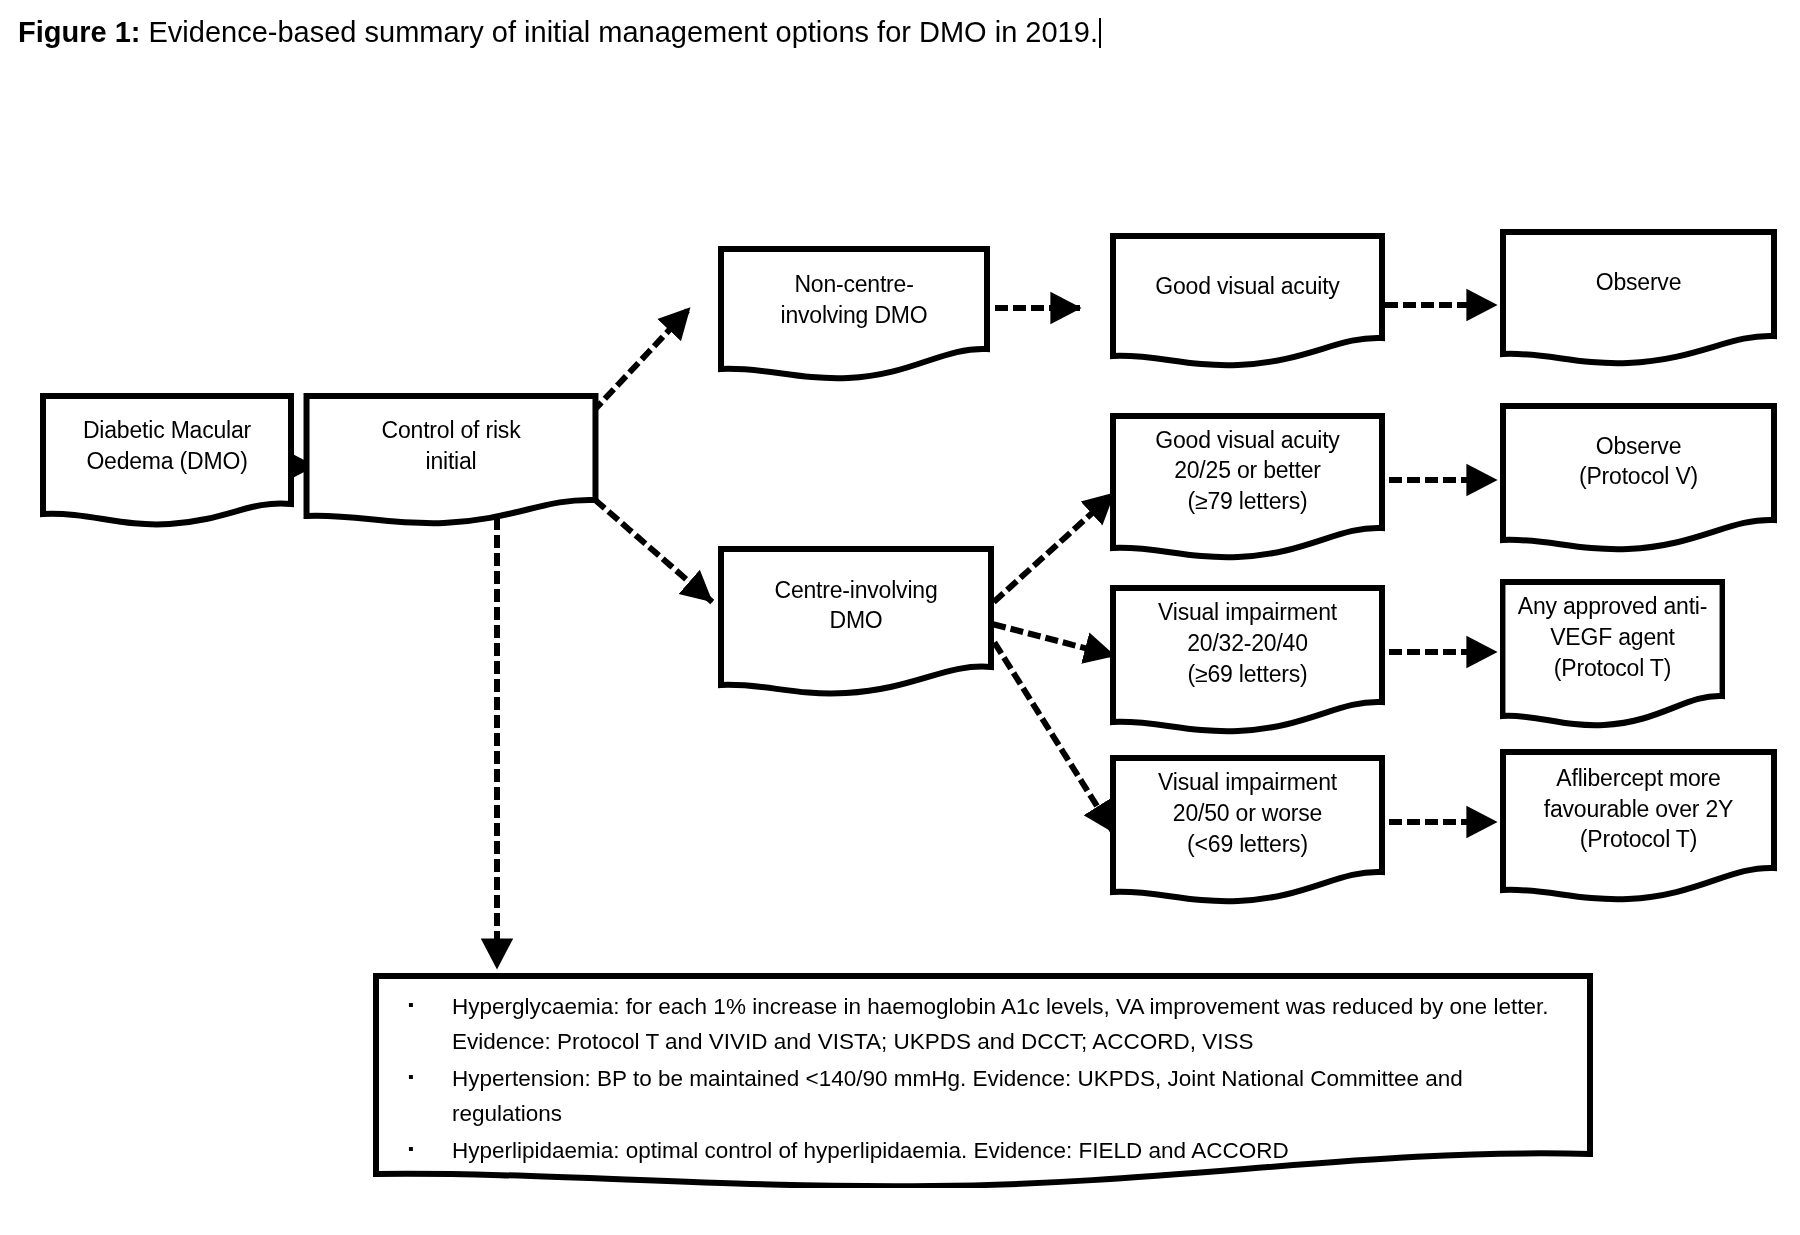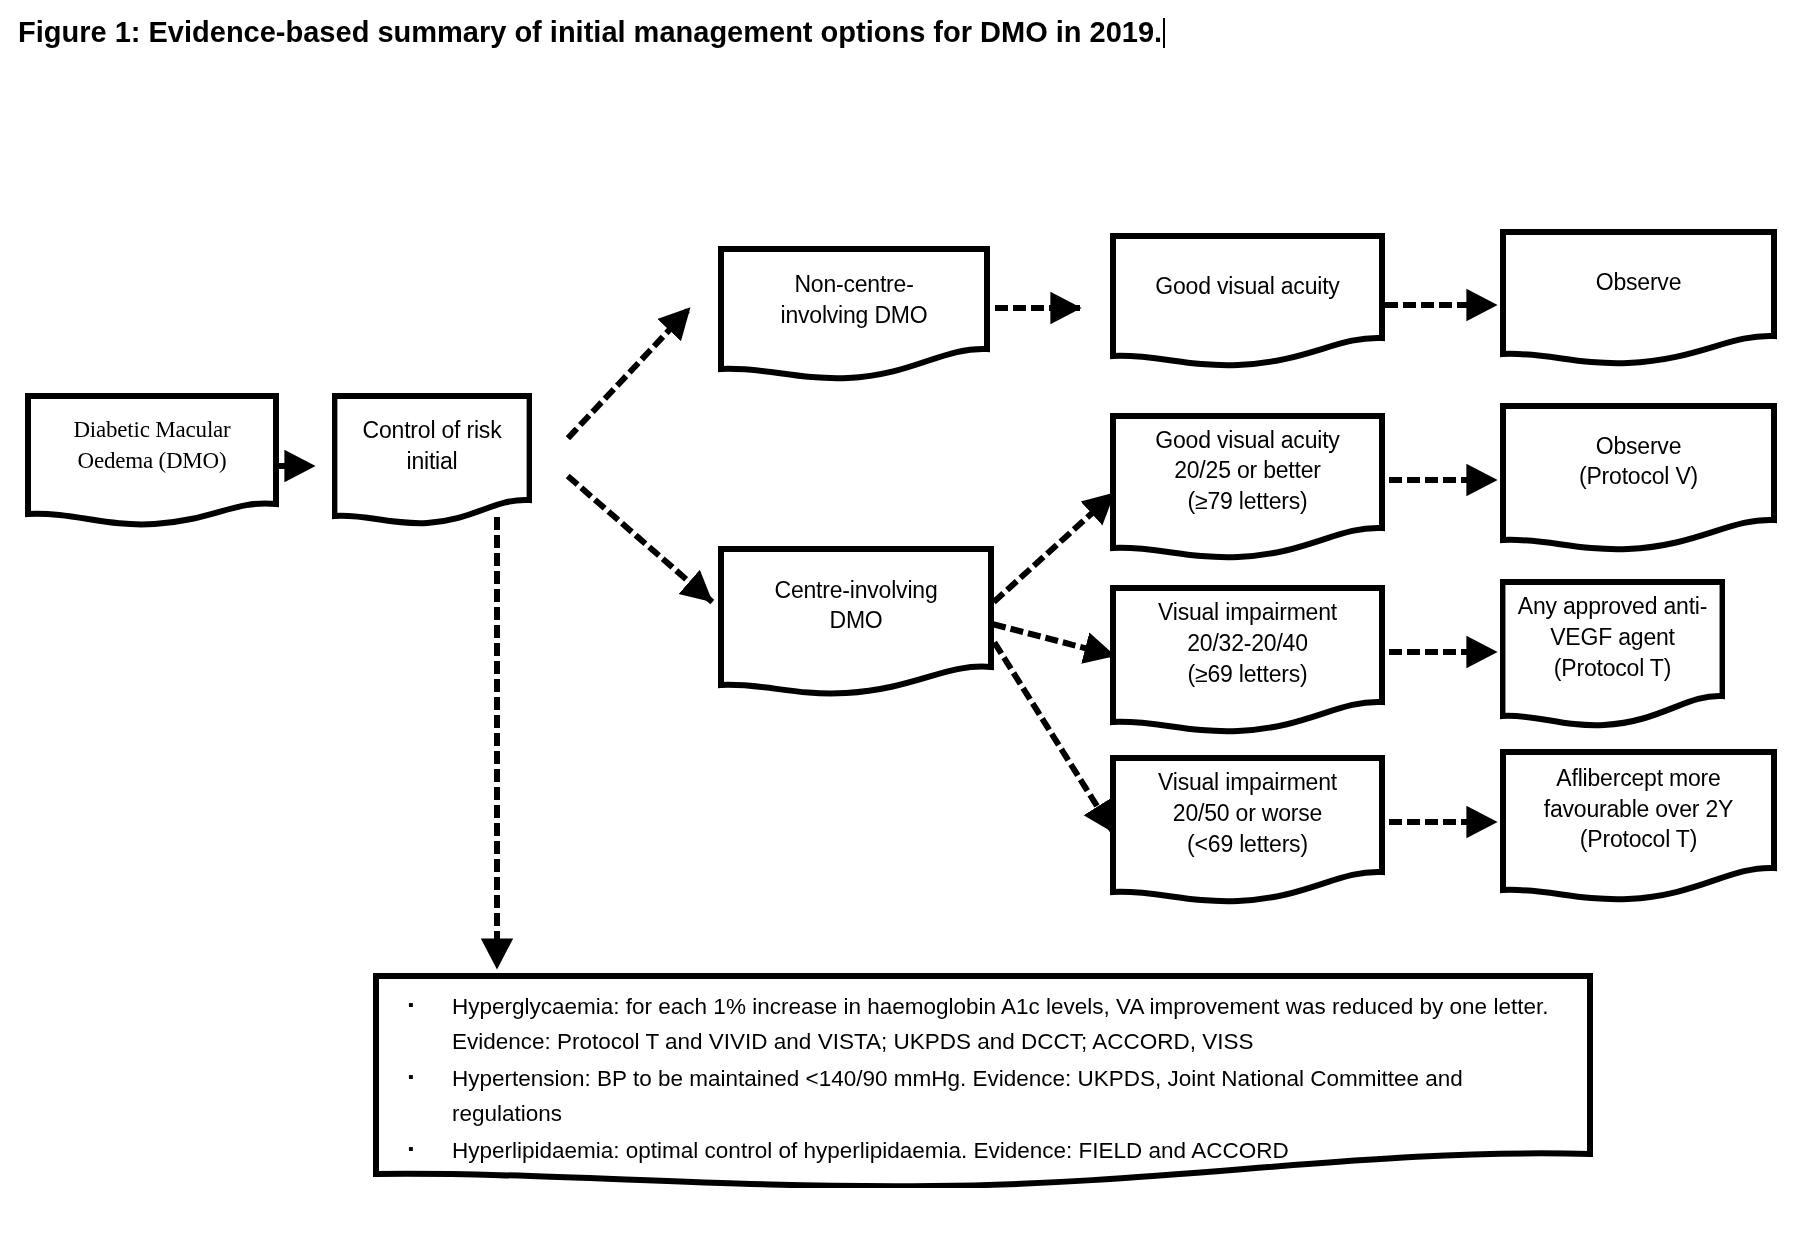--- a/index.html
+++ b/index.html
@@ -20,21 +20,21 @@
   #caption {
     position: absolute;
     left: 18px;
     top: 14px;
     font-size: 29px;
     line-height: 1.25;
     white-space: nowrap;
     color: #000;
   }
   #caption .cap-bold { font-weight: bold; margin-top: 36px; }
-  #caption .cap-rest { font-weight: bold; }
+  #caption .cap-rest { font-weight: normal; }
   #caption .caret {
     display: inline-block;
     width: 2px;
     height: 30px;
     background: #000;
     vertical-align: -6px;
     margin-left: 1px;
   }
 
   
@@ -153,31 +153,31 @@
       <line x1="996" y1="645" x2="1112" y2="830"></line>
 
       <line x1="1212" y1="480" x2="1494" y2="480"></line>
 
       <line x1="1212" y1="652" x2="1494" y2="652"></line>
 
       <line x1="1212" y1="822" x2="1494" y2="822"></line>
     </g>
   </svg>
 
-  <div class="node" style="left:25px; top:392px; width:254px; height:138px;font-family:Liberation Serif, serif;">
+  <div class="node" style="left:40px; top:392px; width:254px; height:138px;">
     <svg class="node-svg" viewBox="0 0 255 138" preserveAspectRatio="none">
       <path d="M3,4 L252,4 L252,112 C210,108 190,128 130,132 C80,135 50,120 3,122 Z" fill="#ffffff" stroke="#000000" stroke-width="6" vector-effect="non-scaling-stroke"></path>
     </svg>
     <div class="node-text">
       <span class="ln">Diabetic Macular</span>
       <span class="ln">Oedema (DMO)</span>
     </div>
   </div>
 
-  <div class="node" style="left:332px; top:392px; width:200px; height:138px;">
+  <div class="node" style="left:303px; top:392px; width:296px; height:138px;">
     <svg class="node-svg" viewBox="0 0 252 138" preserveAspectRatio="none">
       <path d="M3,4 L249,4 L249,108 C205,106 180,128 120,131 C72,133 45,122 3,124 Z" fill="#ffffff" stroke="#000000" stroke-width="6" vector-effect="non-scaling-stroke"></path>
     </svg>
     <div class="node-text">
       <span class="ln">Control of risk</span>
       <span class="ln">initial</span>
     </div>
   </div>
 
   <div class="node" style="left:718px; top:545px; width:276px; height:155px;">

